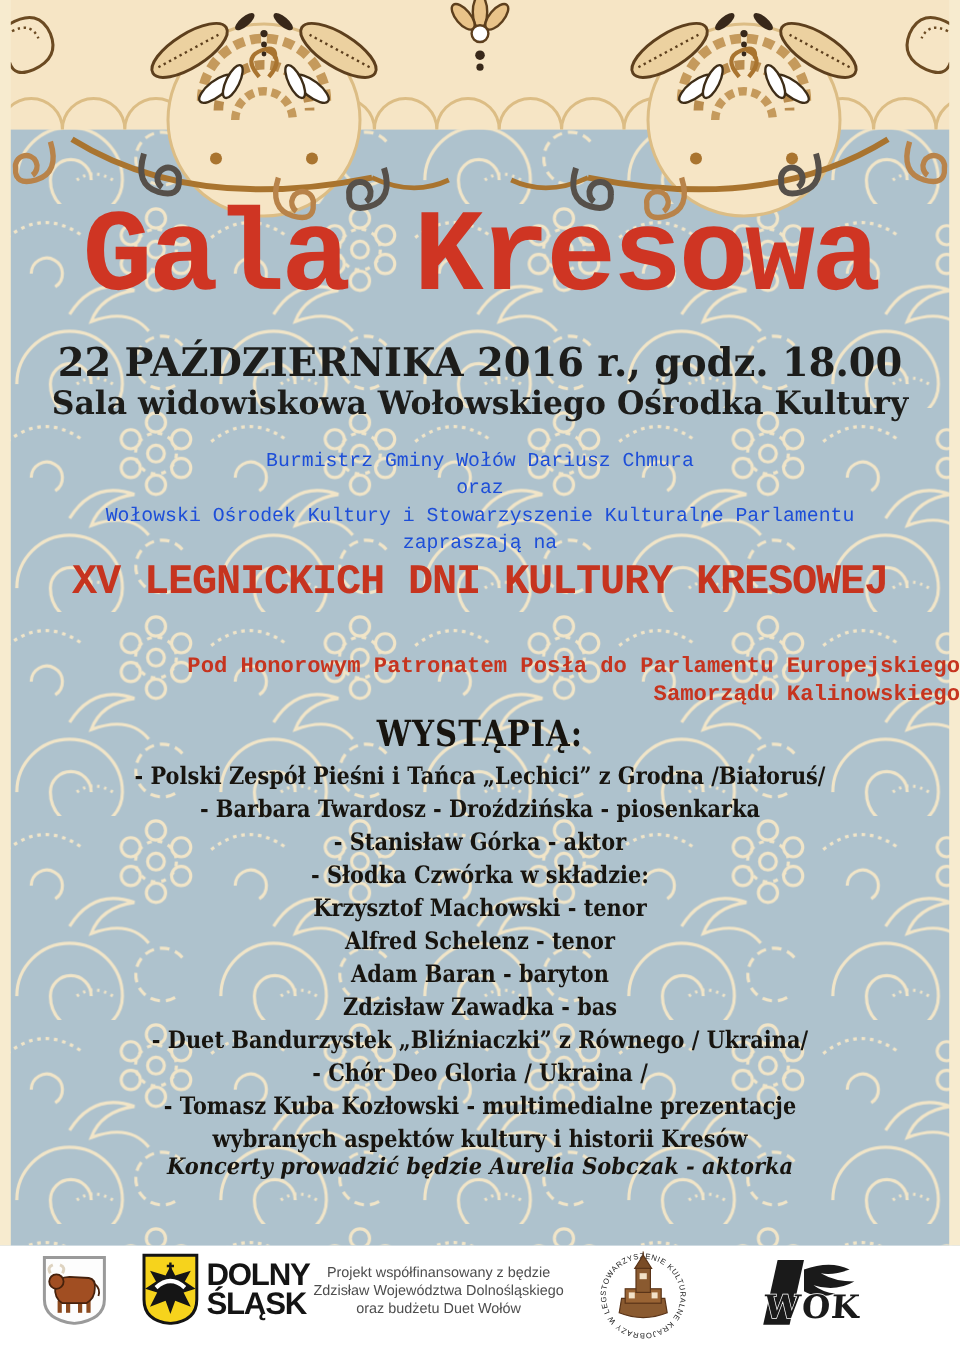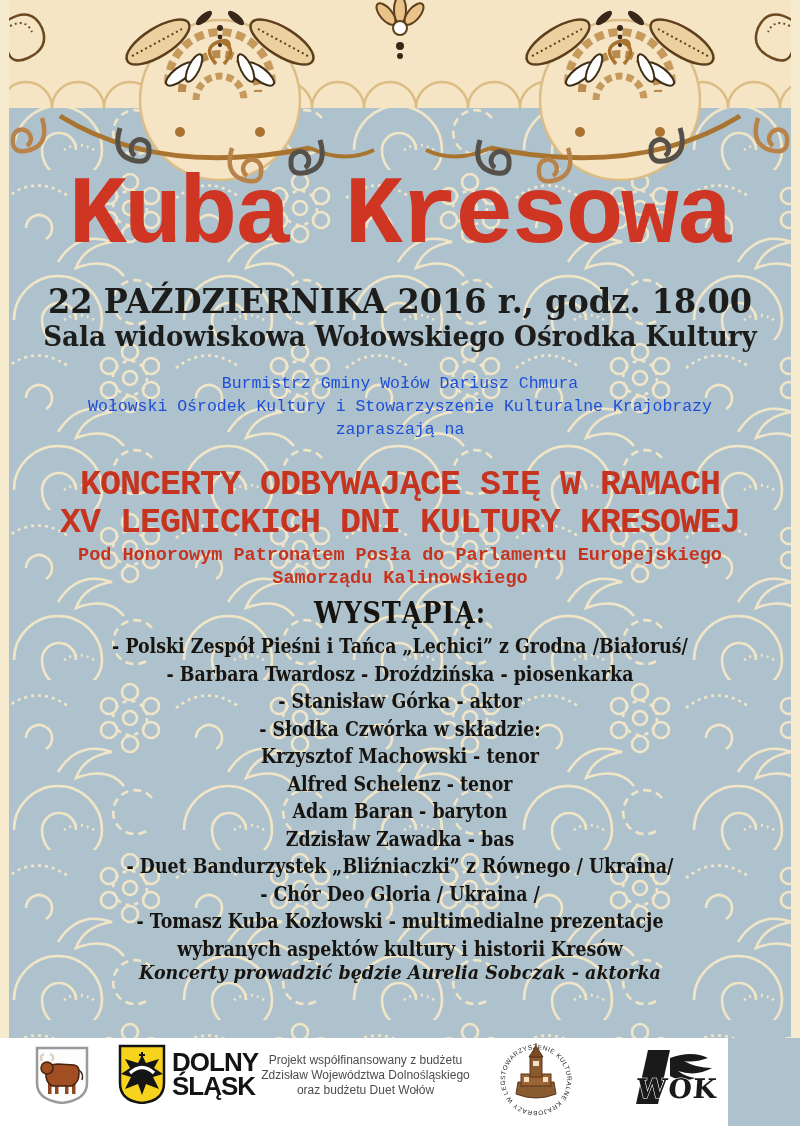--- a/index.html
+++ b/index.html
@@ -15,26 +15,26 @@
 
   .txt { position:absolute; left:0; width:100%; text-align:center; z-index:4; }
   .title {
     top:168px; font-family:"Liberation Mono", monospace; font-weight:bold;
     font-size:97px; line-height:1; color:#cf3523; letter-spacing:-3px;
   }
   .date  { top:282px; font-weight:bold; font-size:33px; color:#1d1d1b; transform:scaleX(.97); }
   .venue { top:321px; font-weight:bold; font-size:27px; color:#1d1d1b; transform:scaleX(.97); }
   .hosts { top:372px; font-family:"Liberation Mono", monospace; font-size:16.5px; line-height:23px; color:#1d4ed8; }
   .event { top:466px; font-family:"Liberation Mono", monospace; font-weight:bold; font-size:35px; line-height:38px; color:#c6341f; letter-spacing:-1px; }
-  .patron{ top:544px; font-family:"Liberation Mono", monospace; font-weight:bold; font-size:18.5px; line-height:23px; color:#c6341f; }
+  .patron{ top:544px; font-family:"Liberation Mono", monospace; font-weight:bold; font-size:18.5px; line-height:23px; color:#c6341f;text-align:right; }
   .lineup-heading { top:595px; font-weight:bold; font-size:30px; color:#17140f; transform:scaleX(.85); letter-spacing:1px; }
   .lineup { top:633px; font-weight:bold; font-size:20px; line-height:27.5px; color:#17140f; transform:scaleX(.87); }
   .closing{ top:961px; font-weight:bold; font-style:italic; font-size:19px; color:#17140f; transform:scaleX(.92); }
 
-  .footer { position:absolute; left:0; top:1038px; width:728px; height:88px; background:#ffffff; z-index:5; }
+  .footer { position:absolute; left:0; top:1038px; width:800px; height:88px; background:#ffffff; z-index:5; }
   .footer .logo { position:absolute; }
   .ds-label { position:absolute; left:172px; top:12px; font-family:"Liberation Sans", sans-serif;
     font-weight:900; font-size:26px; line-height:24px; color:#141414; letter-spacing:-1px; }
   .funding { position:absolute; left:258px; top:15px; width:215px; text-align:center;
     font-family:"Liberation Sans", sans-serif; font-size:12px; line-height:15px; color:#4d4d4d; }
 </style>
 </head>
 <body>
 
 <div class="poster">
@@ -138,32 +138,32 @@
       <circle cx="180" cy="132" r="5"></circle>
         <circle cx="260" cy="132" r="5"></circle>
       <circle cx="580" cy="132" r="5"></circle>
         <circle cx="660" cy="132" r="5"></circle>
     </g>
   </svg>
 
   <div class="edge left"></div>
   <div class="edge right"></div>
 
-  <div class="txt title">Kuba Kresowa</div>
+  <div class="txt title">Gala Kresowa</div>
   <div class="txt date">22 PAŹDZIERNIKA 2016 r., godz. 18.00</div>
   <div class="txt venue">Sala widowiskowa Wołowskiego Ośrodka Kultury</div>
 
   <div class="txt hosts">
     <div>Burmistrz  Gminy Wołów  Dariusz Chmura</div>
-    <div>Wołowski Ośrodek Kultury i Stowarzyszenie Kulturalne Krajobrazy</div>
+    <div>oraz</div>
+    <div>Wołowski Ośrodek Kultury i Stowarzyszenie Kulturalne Parlamentu</div>
     <div>zapraszają na</div>
   </div>
 
   <div class="txt event">
-    <div>KONCERTY ODBYWAJĄCE SIĘ W RAMACH</div>
     <div>XV LEGNICKICH DNI KULTURY KRESOWEJ</div>
   </div>
 
   <div class="txt patron">
     <div>Pod Honorowym Patronatem Posła do Parlamentu Europejskiego</div>
     <div>Samorządu Kalinowskiego</div>
   </div>
 
   <div class="txt lineup-heading">WYSTĄPIĄ:</div>
 
@@ -206,21 +206,21 @@
       <path d="M12,29 Q24,18 36,29" stroke="#ffffff" stroke-width="3.5" fill="none"></path>
       <path d="M24,8 v6 M21,11 h6" stroke="#151515" stroke-width="2"></path>
     </svg>
 
     <div class="ds-label">
       <div>DOLNY</div>
       <div>ŚLĄSK</div>
     </div>
 
     <div class="funding">
-      <div>Projekt współfinansowany z budżetu</div>
+      <div>Projekt współfinansowany z będzie</div>
       <div>Zdzisław Województwa Dolnośląskiego</div>
       <div>oraz budżetu Duet Wołów</div>
     </div>
 
     <svg class="logo" style="left:496px; top:2px;" width="80" height="80" viewBox="0 0 80 80" aria-hidden="true">
       <defs>
         <path id="sealcirc" d="M40,40 m-31,0 a31,31 0 1 1 62,0 a31,31 0 1 1 -62,0"></path>
       </defs>
       <text font-family="Liberation Sans, sans-serif" font-size="6.4" fill="#222222" letter-spacing="0.6">
         <textPath href="#sealcirc">STOWARZYSZENIE KULTURALNE KRAJOBRAZY W LEGNICY</textPath>

